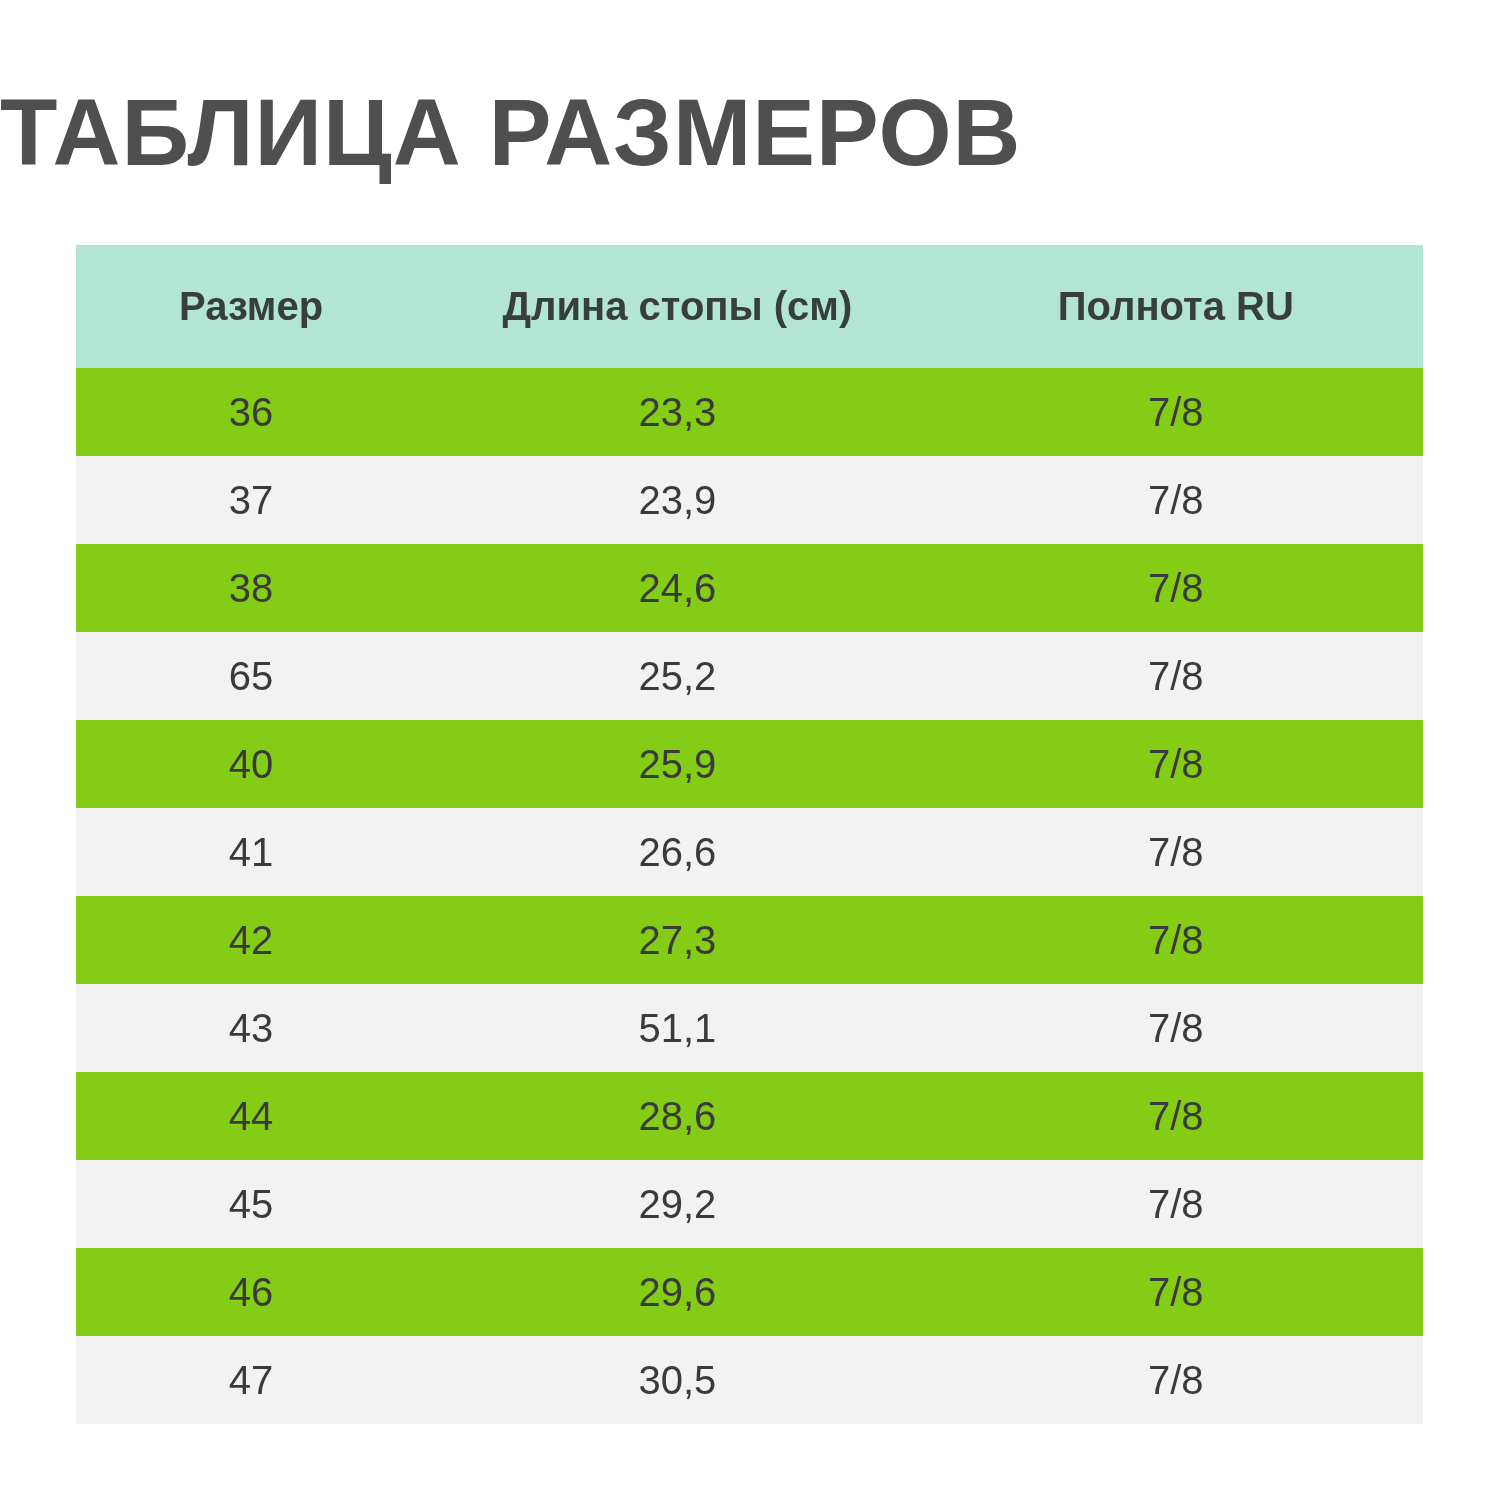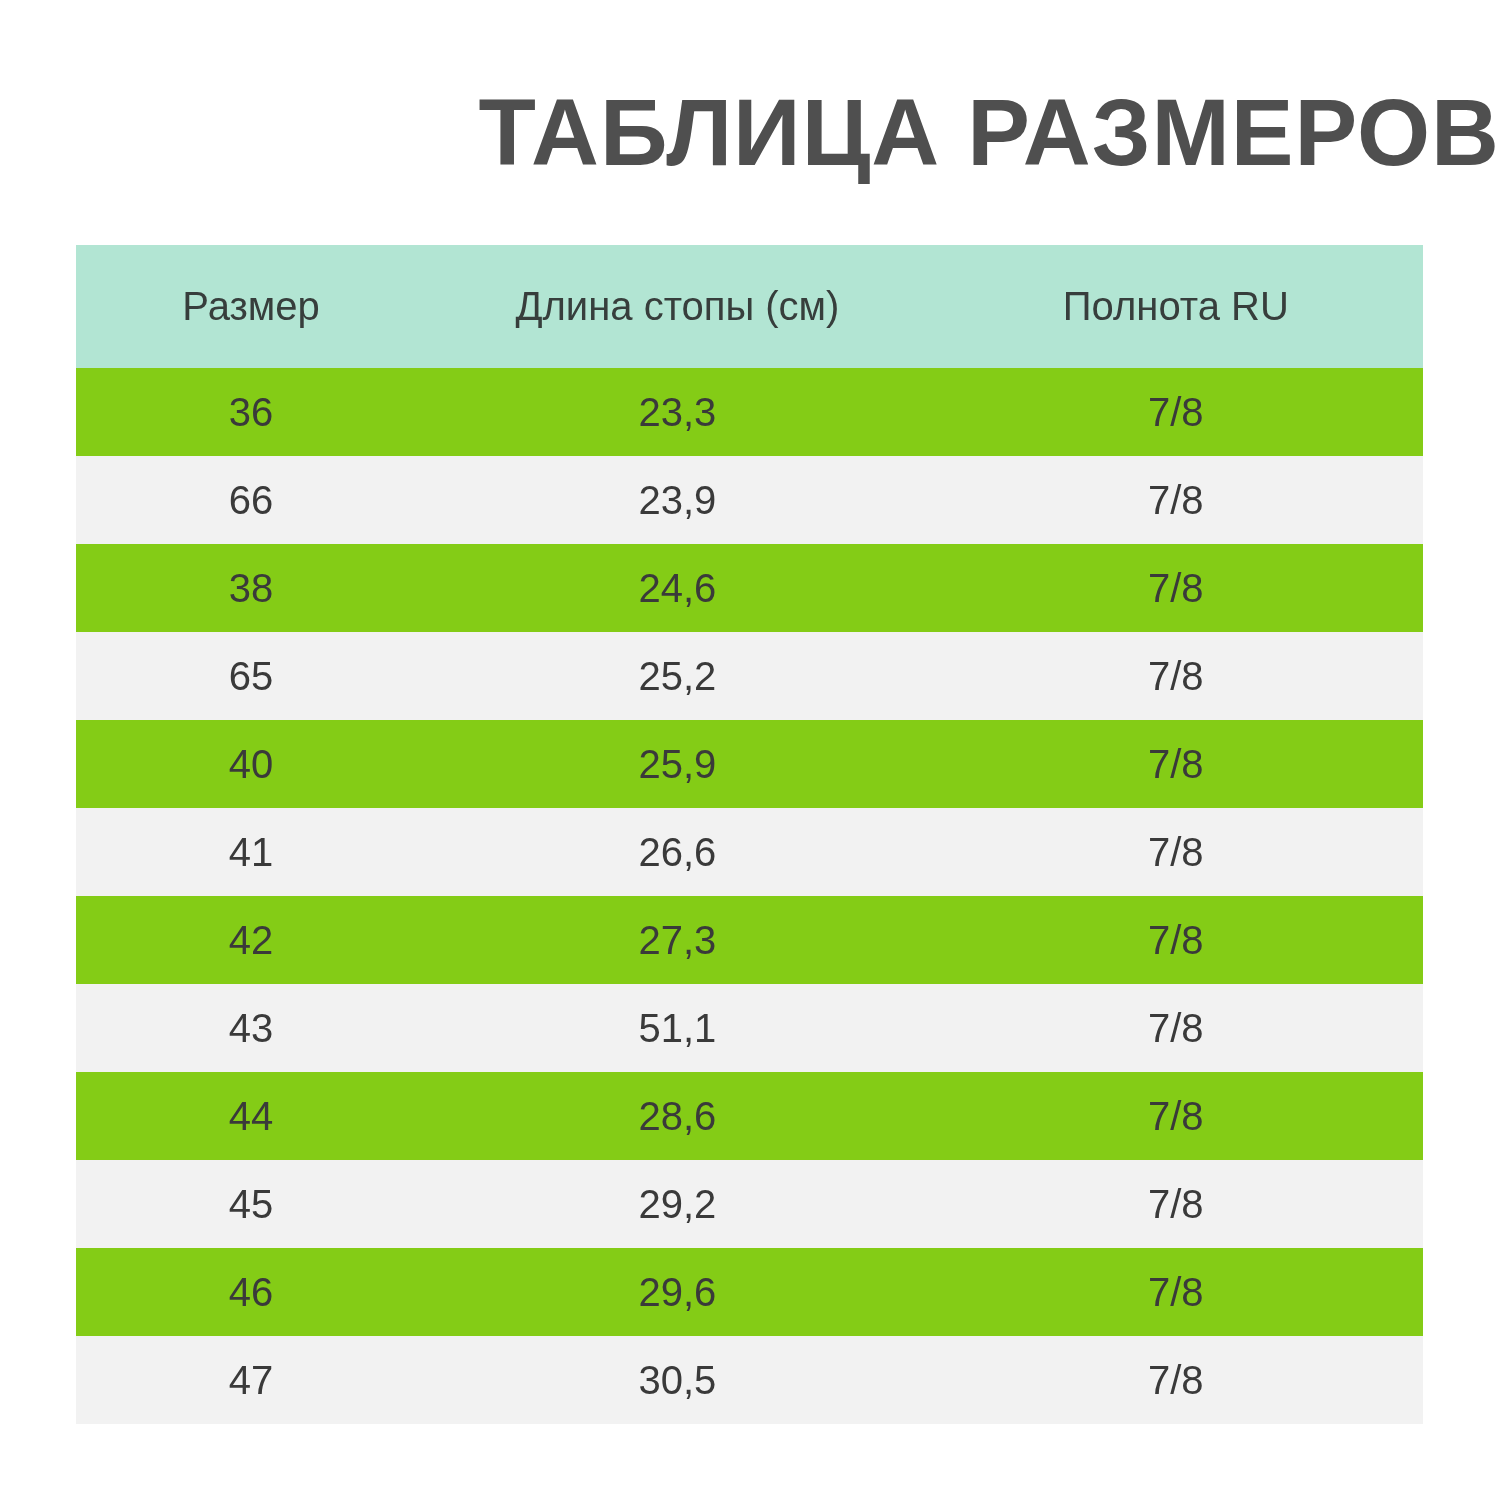--- a/index.html
+++ b/index.html
@@ -13,42 +13,42 @@
     position: relative;
     font-family: "Liberation Sans", sans-serif;
     overflow: hidden;
   }
   .title {
     position: absolute;
     top: 86px;
     left: 0;
     width: 100%;
     margin: 0;
-    text-align: right;
+    text-align: left;
     font-size: 94px;
     line-height: 1.0;
     font-weight: 700;
     color: #4f4f4f;
     letter-spacing: 1px;
   }
   .size-table {
     position: absolute;
     top: 245px;
     left: 76px;
     width: 1347px;
   }
   .row {
     display: flex;
     align-items: center;
     width: 100%;
   }
   .row.header {
     height: 123px;
     background: #b2e5d3;
-    font-weight: 400;
+    font-weight: 700;
     font-size: 40px;
     color: #373e3c;
   }
   .row.data {
     height: 88px;
     font-size: 40px;
     font-weight: 500;
     color: #3a3a3a;
     background: #84cc16;
   }
@@ -78,21 +78,21 @@
       <div class="cell c3">Полнота RU</div>
     </div>
 
     <div id="rows">
         <div class="row data">
           <div class="cell c1">36</div>
           <div class="cell c2">23,3</div>
           <div class="cell c3">7/8</div>
         </div>
         <div class="row data">
-          <div class="cell c1">66</div>
+          <div class="cell c1">37</div>
           <div class="cell c2">23,9</div>
           <div class="cell c3">7/8</div>
         </div>
         <div class="row data">
           <div class="cell c1">38</div>
           <div class="cell c2">24,6</div>
           <div class="cell c3">7/8</div>
         </div>
         <div class="row data">
           <div class="cell c1">65</div>

